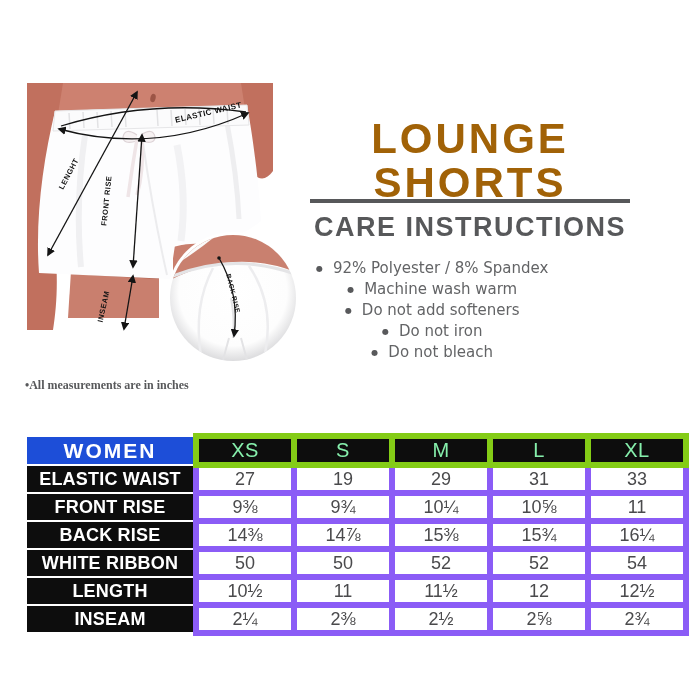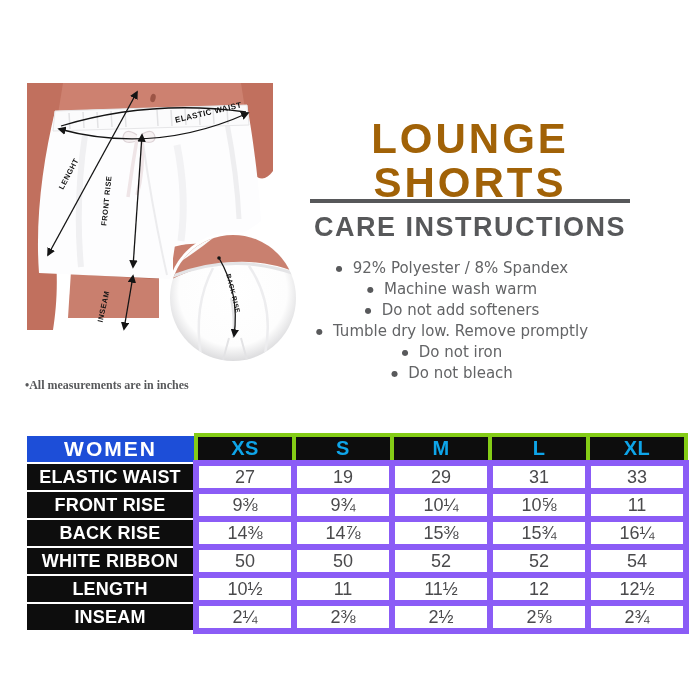--- a/index.html
+++ b/index.html
@@ -37,22 +37,22 @@
     position:absolute;left:25px;top:433px;border-collapse:collapse;table-layout:fixed;
     width:660px;
   }
   .sizetable tr{height:28px;}
   .sizetable th,.sizetable td{padding:0;text-align:center;vertical-align:middle;overflow:hidden;}
   .sc-hd-women{
     background:#1d4ed8;color:#ffffff;font-size:21px;font-weight:bold;letter-spacing:2px;
     border:2px solid #ffffff;
   }
   .sc-hd{
-    background:#0d0d0d;color:#0ea5e9;font-size:20px;font-weight:bold;letter-spacing:.5px;
-    border:4px solid #84cc16;
+    background:#0d0d0d;color:#86efac;font-size:20px;font-weight:normal;letter-spacing:.5px;
+    border:6px solid #84cc16;
   }
   .sc-lbl{
     background:#0d0d0d;color:#ffffff;font-size:18px;font-weight:bold;letter-spacing:.2px;
     border:2px solid #ffffff;white-space:nowrap;
   }
   .sc-val{
     background:#ffffff;color:#4a4a4c;font-size:18px;border:6px solid #8b5cf6;
   }
 </style>
 </head>
@@ -138,21 +138,20 @@
     <div class="title">
       <div>LOUNGE</div>
       <div>SHORTS</div>
     </div>
     <div class="divider"></div>
     <div class="care-heading">CARE INSTRUCTIONS</div>
     <ul class="care-list">
       <li><span class="blt">●</span><span>92% Polyester / 8% Spandex</span></li>
       <li><span class="blt">●</span><span>Machine wash warm</span></li>
       <li><span class="blt">●</span><span>Do not add softeners</span></li>
-      <li><span class="blt">●</span><span>Tumble dry low. Remove promptly</span></li>
       <li><span class="blt">●</span><span>Do not iron</span></li>
       <li><span class="blt">●</span><span>Do not bleach</span></li>
     </ul>
   </div>
 
   <table class="sizetable">
     <colgroup>
       <col style="width:170px">
         <col style="width:98px">
         <col style="width:98px">

